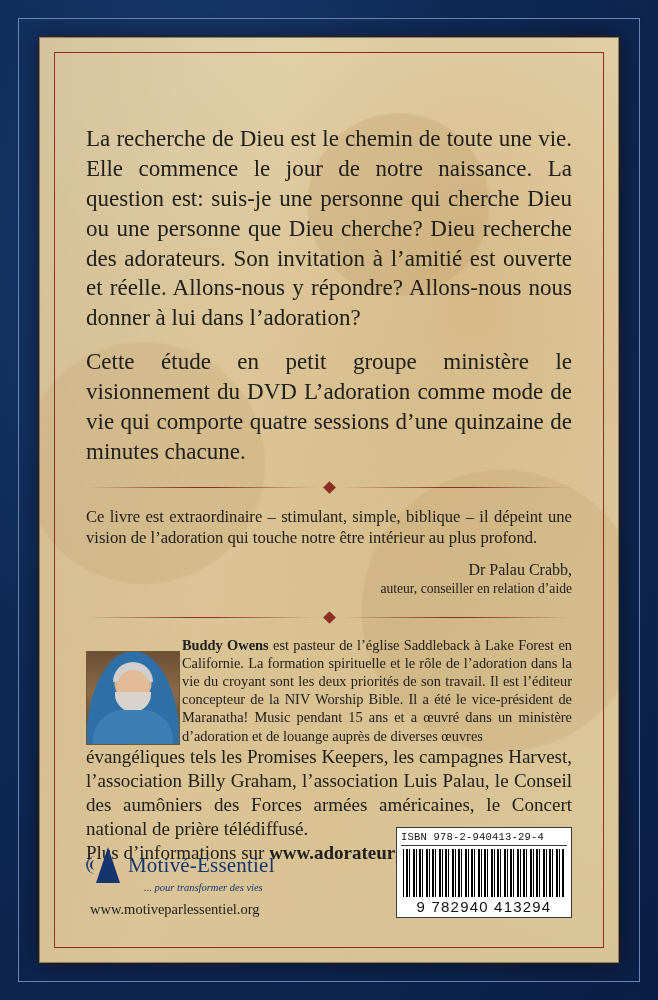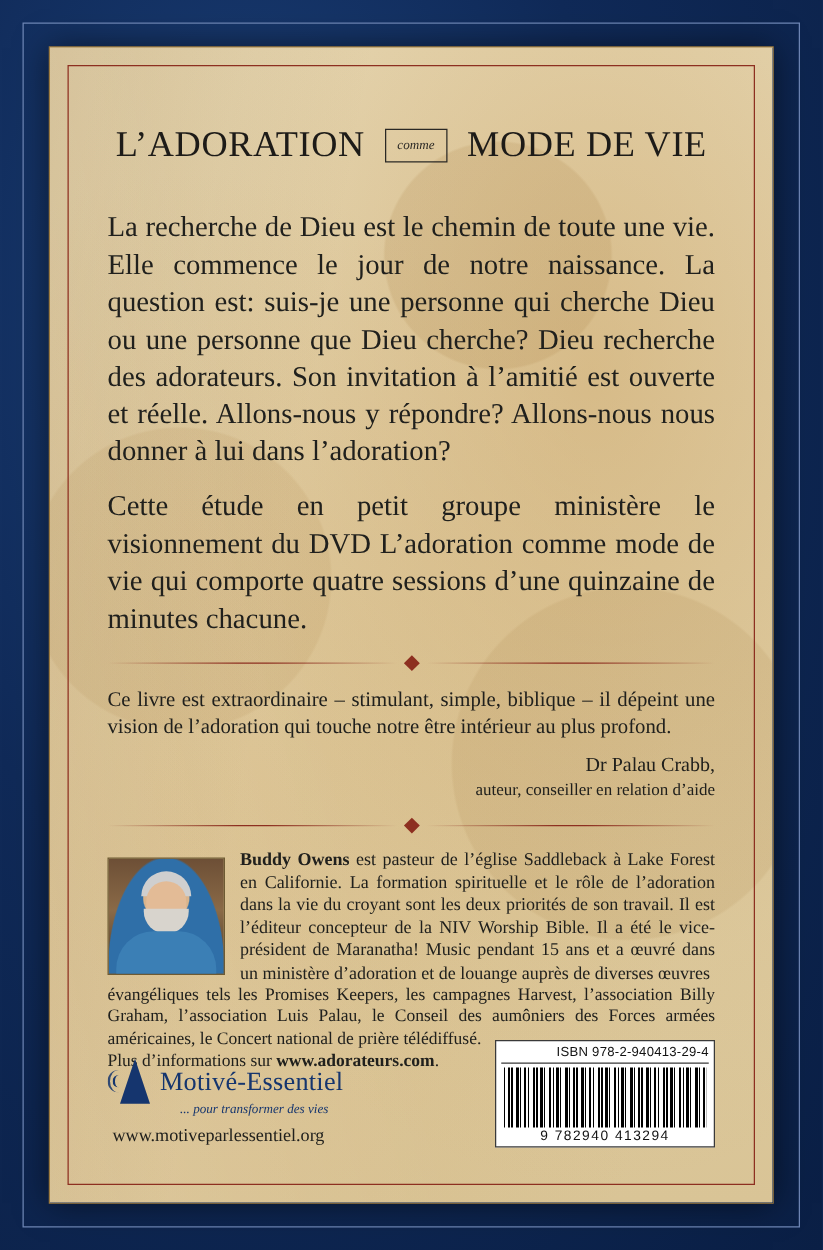--- a/index.html
+++ b/index.html
@@ -151,22 +151,22 @@
   .attrib .sub {
     display: block;
     font-size: 13.6px;
     margin-top: 2px;
   }
 
   
   .author-block {
     margin-top: 12px;
     display: flex;
-    align-items: center;
-    gap: 12px;
+    align-items: flex-end;
+    gap: 2px;
   }
   .author-photo {
     width: 92px;
     height: 92px;
     flex: 0 0 92px;
     border: 1px solid #6d5a33;
     background:
       radial-gradient(circle at 50% 34%, #d9b48c 0 18px, rgba(0,0,0,0) 19px),
       radial-gradient(ellipse at 50% 96%, #2f6fa8 0 46px, rgba(0,0,0,0) 47px),
       linear-gradient(180deg, #6d4f36 0%, #8a6a47 45%, #4b3a2a 100%);
@@ -202,21 +202,21 @@
     border-radius: 30px 30px 0 0;
   }
 
   .author-text {
     font-size: 14.4px;
     line-height: 1.26;
     color: #20201d;
     text-align: justify;
   }
   .author-tail {
-    font-size: 14px;
+    font-size: 19px;
     line-height: 1.26;
     color: #20201d;
     text-align: justify;
     margin-top: 0px;
   }
 
   
   .footer {
     position: absolute;
     left: 46px;
@@ -284,22 +284,22 @@
   }
 
   .barcode-box {
     width: 166px;
     background: #fff;
     border: 1px solid #3a3a3a;
     padding: 3px 4px 2px 4px;
   }
   .isbn-text {
     font-size: 10.5px;
-    text-align: right;
-    font-family: Liberation Sans, sans-serif;
+    text-align: left;
+    font-family: Liberation Mono, monospace;
     color: #111;
     letter-spacing: .2px;
     border-bottom: 1px solid #3a3a3a;
     padding-bottom: 2px;
   }
   .bars {
     height: 48px;
     margin: 3px 2px 1px 2px;
     background-image: repeating-linear-gradient(
       90deg,
@@ -307,43 +307,38 @@
       #fff 1px, #fff 3px,
       #000 3px, #000 5px,
       #fff 5px, #fff 6px,
       #000 6px, #000 7px,
       #fff 7px, #fff 10px,
       #000 10px, #000 12px,
       #fff 12px, #fff 13px
     );
   }
   .barnum {
-    font-size: 11px;
+    font-size: 15px;
     font-family: "Liberation Sans", sans-serif;
     text-align: center;
     letter-spacing: 1.2px;
     color: #111;
   }
 </style>
 </head>
 <body>
 
 <div class="cover">
   <div class="frame-outer"></div>
 
   <div class="panel">
     <div class="inner-rule"></div>
 
     <div class="content">
 
-      <div class="title-row">
-        <span class="title-main">L’ADORATION</span>
-        <span class="title-box">comme</span>
-        <span class="title-main">MODE DE VIE</span>
-      </div>
 
       <div class="body-text">
         <p>La recherche de Dieu est le chemin de toute une vie. Elle commence le jour de notre naissance. La question est: suis-je une personne qui cherche Dieu ou une personne que Dieu cherche? Dieu recherche des adorateurs. Son invitation à l’amitié est ouverte et réelle. Allons-nous y répondre? Allons-nous nous donner à lui dans l’adoration?</p>
         <p class="gap-p"><span>Cette étude en petit groupe ministère le visionnement du DVD </span><span class="ital">L’adoration comme mode de vie</span><span> qui comporte quatre sessions d’une quinzaine de minutes chacune.</span></p>
       </div>
 
       <div class="ornament">
         <span class="line"></span>
         <span class="diamond"></span>
         <span class="line"></span>

